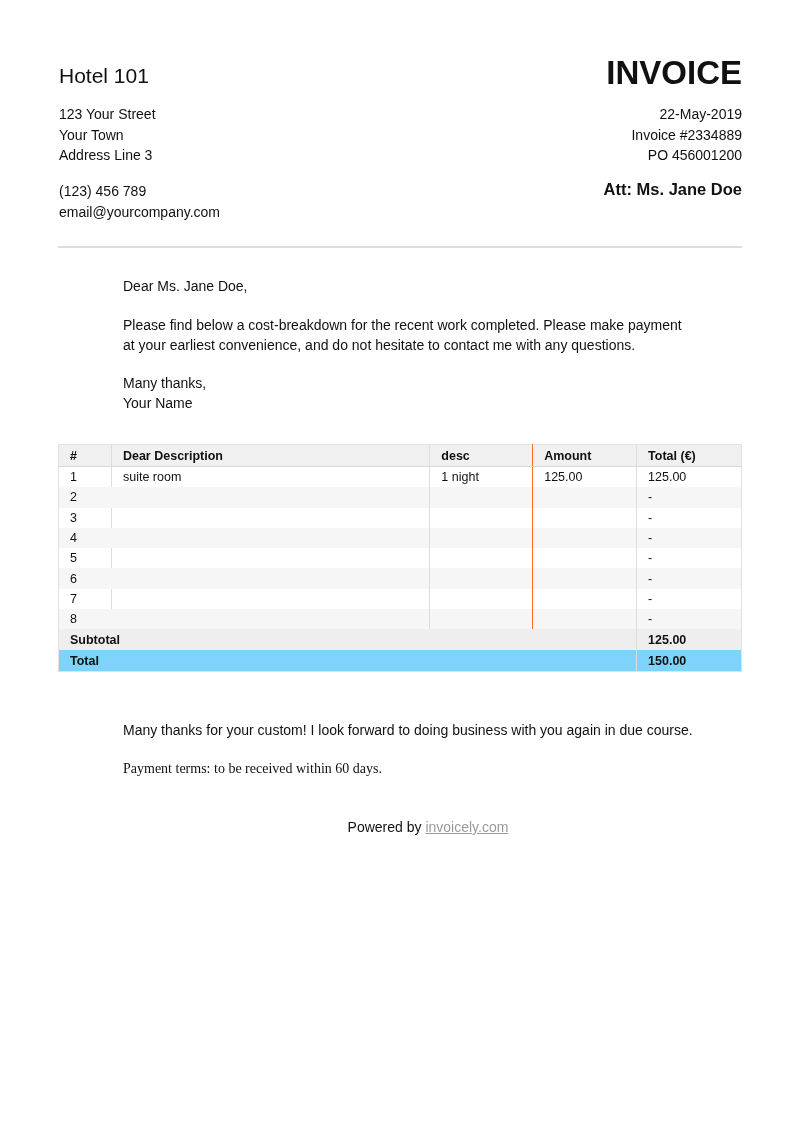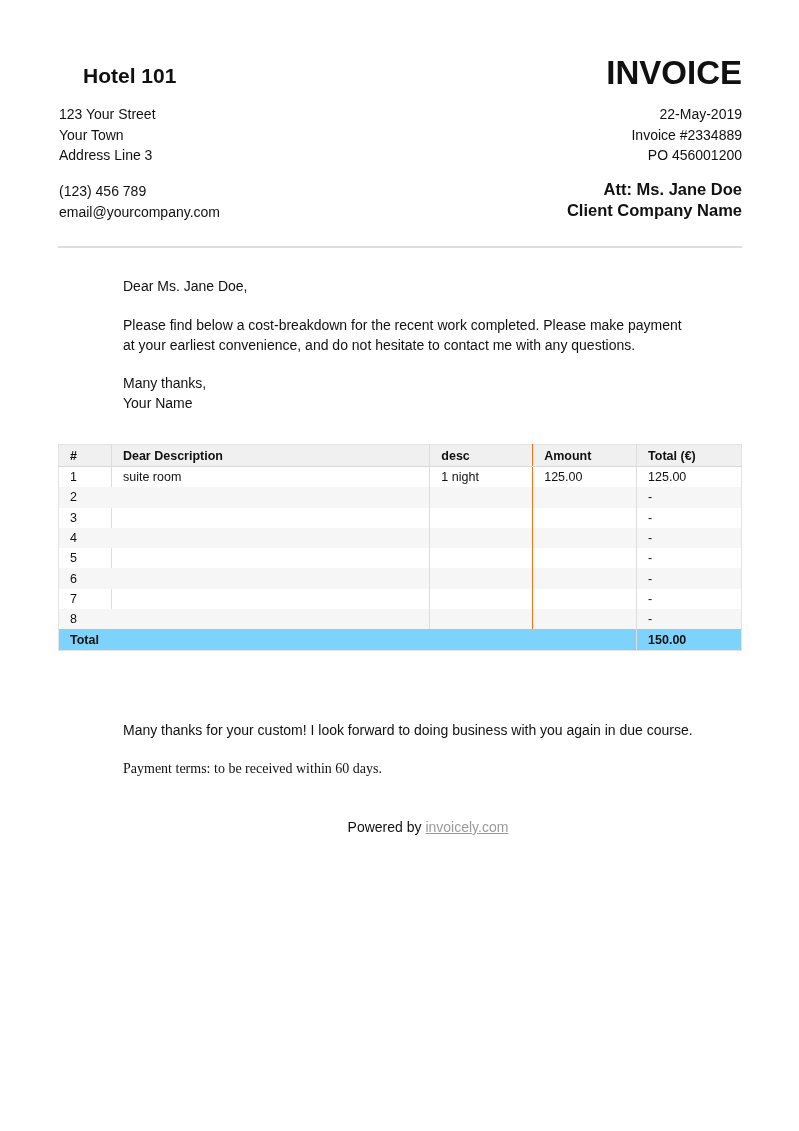--- a/index.html
+++ b/index.html
@@ -1,19 +1,19 @@
 <!DOCTYPE html>
 <html><head>
 <meta charset="utf-8">
 <style>
   html, body { margin:0; padding:0; background:#ffffff; }
   body { width:799px; height:1131px; position:relative; overflow:hidden;
          font-family:"Liberation Sans", sans-serif; color:#111; }
   .abs { position:absolute; }
-  .company-name { left:59px; top:64px; font-size:21px; font-weight:bold;margin-left:24px; }
+  .company-name { left:59px; top:64px; font-size:21px; font-weight:normal; }
   .invoice-title { right:57px; top:54px; font-size:33px; font-weight:bold; }
   .addr { left:59px; font-size:14px; line-height:20.5px; }
   .addr-block { top:104px; }
   .contact-block { top:181px; }
   .meta { right:57px; top:104px; font-size:14px; line-height:20.5px; text-align:right; }
   .client { right:57px; top:179px; font-size:16.5px; font-weight:bold; line-height:21px; text-align:right; }
   .rule { left:58px; top:246px; width:684px; height:0; border-top:2px solid #ddd; }
   .letter { left:123px; font-size:14px; line-height:19.5px; }
   .greet { top:277px; }
   .body-p { top:316px; width:560px; }
@@ -56,21 +56,20 @@
   <div>email@yourcompany.com</div>
 </div>
 
 <div class="abs meta">
   <div>22-May-2019</div>
   <div>Invoice #2334889</div>
   <div>PO 456001200</div>
 </div>
 <div class="abs client">
   <div>Att: Ms. Jane Doe</div>
-  <div>Client Company Name</div>
 </div>
 
 <div class="abs rule"></div>
 
 <div class="abs letter greet">Dear Ms. Jane Doe,</div>
 <div class="abs letter body-p">Please find below a cost-breakdown for the recent work completed. Please make payment at your earliest convenience, and do not hesitate to contact me with any questions.</div>
 <div class="abs letter signoff">
   <div>Many thanks,</div>
   <div>Your Name</div>
 </div>
@@ -142,20 +141,24 @@
       <td class="c-amt"></td>
       <td class="c-total">-</td>
     </tr>
     <tr class="row noborder">
       <td>8</td>
       <td class="c-desc"></td>
       <td class="c-qty"></td>
       <td class="c-amt"></td>
       <td class="c-total">-</td>
     </tr>
+    <tr class="sum">
+      <td colspan="4">Subtotal</td>
+      <td class="c-total">125.00</td>
+    </tr>
     <tr class="sum grand">
       <td colspan="4">Total</td>
       <td class="c-total">150.00</td>
     </tr>
   </tbody>
 </table>
 
 <div class="abs after thanks">Many thanks for your custom! I look forward to doing business with you again in due course.</div>
 <div class="abs after terms">Payment terms: to be received within 60 days.</div>
 

